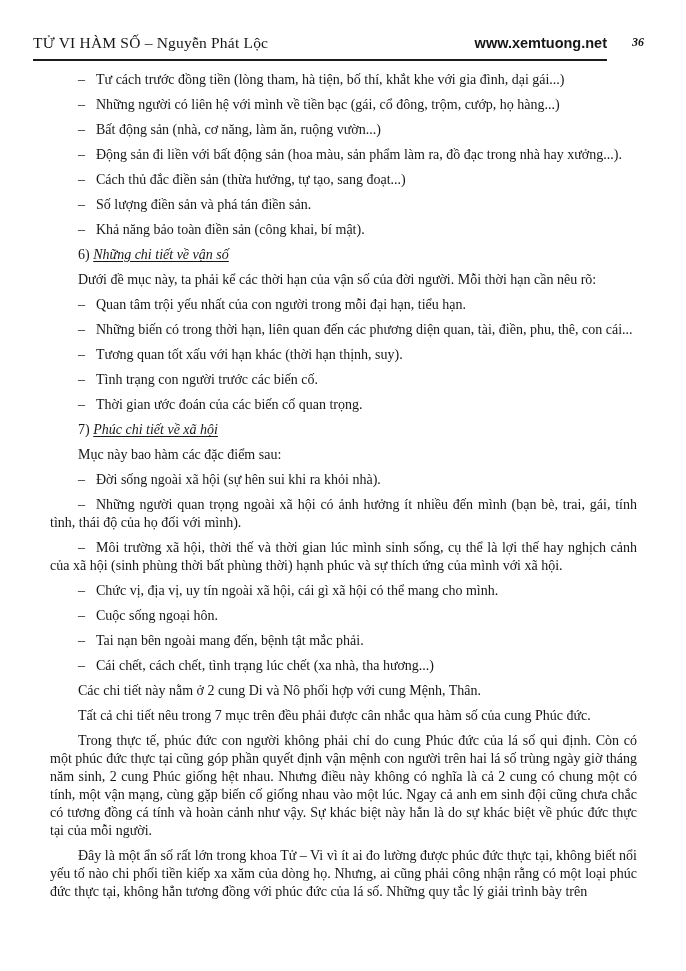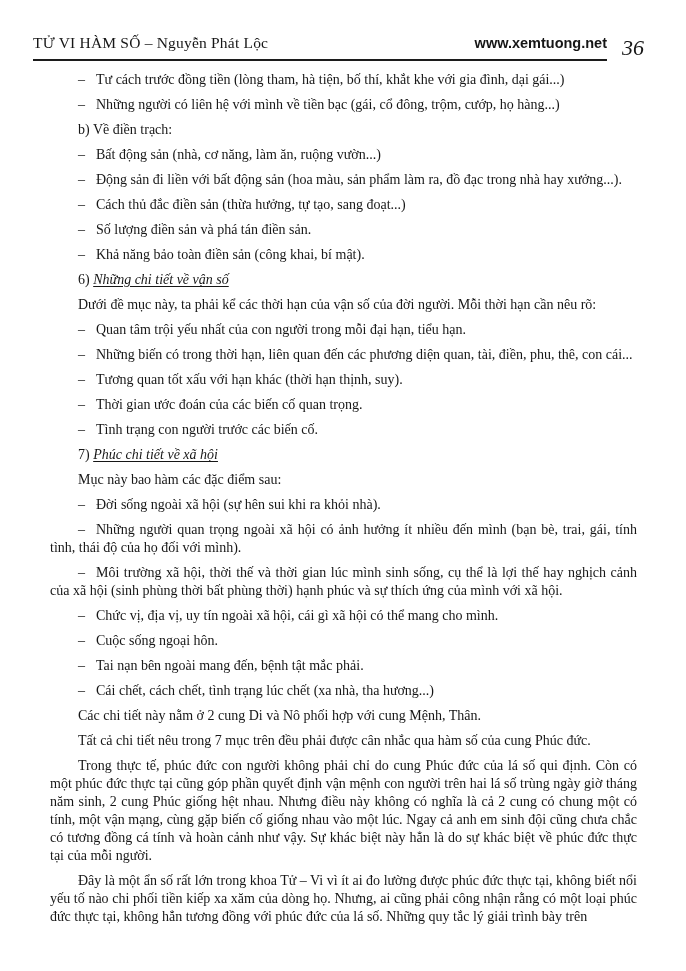--- a/index.html
+++ b/index.html
@@ -36,23 +36,23 @@
     font-family: "Liberation Sans", sans-serif;
     font-weight: 700;
     font-size: 14.5px;
     white-space: nowrap;
   }
   .page-number {
     position: absolute;
     top: 35px;
     right: 42px;
     font-family: "Liberation Serif", serif;
-    font-weight: 400;
+    font-weight: 700;
     font-style: italic;
-    font-size: 22px;
+    font-size: 12px;
   }
   .content {
     position: absolute;
     left: 42px;
     top: 71px;
     width: 603px;
     font-family: "Liberation Serif", serif;
     font-size: 14px;
     line-height: 18px;
     text-align: justify;
@@ -78,33 +78,32 @@
 
 <div class="page">
   <div class="header">
     <span class="book-title">TỬ VI HÀM SỐ – Nguyễn Phát Lộc</span>
     <span class="website">www.xemtuong.net</span>
   </div>
   <span class="page-number">36</span>
   <div class="content" id="content">
       <p class="para bullet"><span class="dash">–</span><span>Tư cách trước đồng tiền (lòng tham, hà tiện, bố thí, khắt khe với gia đình, dại gái...)</span></p>
       <p class="para bullet"><span class="dash">–</span><span>Những người có liên hệ với mình về tiền bạc (gái, cổ đông, trộm, cướp, họ hàng...)</span></p>
-      <p class="para text">b) Về điền trạch:</p>
       <p class="para bullet"><span class="dash">–</span><span>Bất động sản (nhà, cơ năng, làm ăn, ruộng vườn...)</span></p>
       <p class="para bullet"><span class="dash">–</span><span>Động sản đi liền với bất động sản (hoa màu, sản phẩm làm ra, đồ đạc trong nhà hay xưởng...).</span></p>
       <p class="para bullet"><span class="dash">–</span><span>Cách thủ đắc điền sản (thừa hưởng, tự tạo, sang đoạt...)</span></p>
       <p class="para bullet"><span class="dash">–</span><span>Số lượng điền sản và phá tán điền sản.</span></p>
       <p class="para bullet"><span class="dash">–</span><span>Khả năng bảo toàn điền sản (công khai, bí mật).</span></p>
       <p class="para heading"><span class="hnum">6) </span><span class="htitle">Những chi tiết về vận số</span></p>
       <p class="para text">Dưới đề mục này, ta phải kể các thời hạn của vận số của đời người. Mỗi thời hạn cần nêu rõ:</p>
       <p class="para bullet"><span class="dash">–</span><span>Quan tâm trội yếu nhất của con người trong mỗi đại hạn, tiểu hạn.</span></p>
       <p class="para bullet"><span class="dash">–</span><span>Những biến có trong thời hạn, liên quan đến các phương diện quan, tài, điền, phu, thê, con cái...</span></p>
       <p class="para bullet"><span class="dash">–</span><span>Tương quan tốt xấu với hạn khác (thời hạn thịnh, suy).</span></p>
+      <p class="para bullet"><span class="dash">–</span><span>Tình trạng con người trước các biến cố.</span></p>
       <p class="para bullet"><span class="dash">–</span><span>Thời gian ước đoán của các biến cố quan trọng.</span></p>
-      <p class="para bullet"><span class="dash">–</span><span>Tình trạng con người trước các biến cố.</span></p>
       <p class="para heading"><span class="hnum">7) </span><span class="htitle">Phúc chi tiết về xã hội</span></p>
       <p class="para text">Mục này bao hàm các đặc điểm sau:</p>
       <p class="para bullet"><span class="dash">–</span><span>Đời sống ngoài xã hội (sự hên sui khi ra khỏi nhà).</span></p>
       <p class="para bullet"><span class="dash">–</span><span>Những người quan trọng ngoài xã hội có ảnh hưởng ít nhiều đến mình (bạn bè, trai, gái, tính tình, thái độ của họ đối với mình).</span></p>
       <p class="para bullet"><span class="dash">–</span><span>Môi trường xã hội, thời thế và thời gian lúc mình sinh sống, cụ thể là lợi thế hay nghịch cảnh của xã hội (sinh phùng thời bất phùng thời) hạnh phúc và sự thích ứng của mình với xã hội.</span></p>
       <p class="para bullet"><span class="dash">–</span><span>Chức vị, địa vị, uy tín ngoài xã hội, cái gì xã hội có thể mang cho mình.</span></p>
       <p class="para bullet"><span class="dash">–</span><span>Cuộc sống ngoại hôn.</span></p>
       <p class="para bullet"><span class="dash">–</span><span>Tai nạn bên ngoài mang đến, bệnh tật mắc phải.</span></p>
       <p class="para bullet"><span class="dash">–</span><span>Cái chết, cách chết, tình trạng lúc chết (xa nhà, tha hương...)</span></p>
       <p class="para text">Các chi tiết này nằm ở 2 cung Di và Nô phối hợp với cung Mệnh, Thân.</p>

